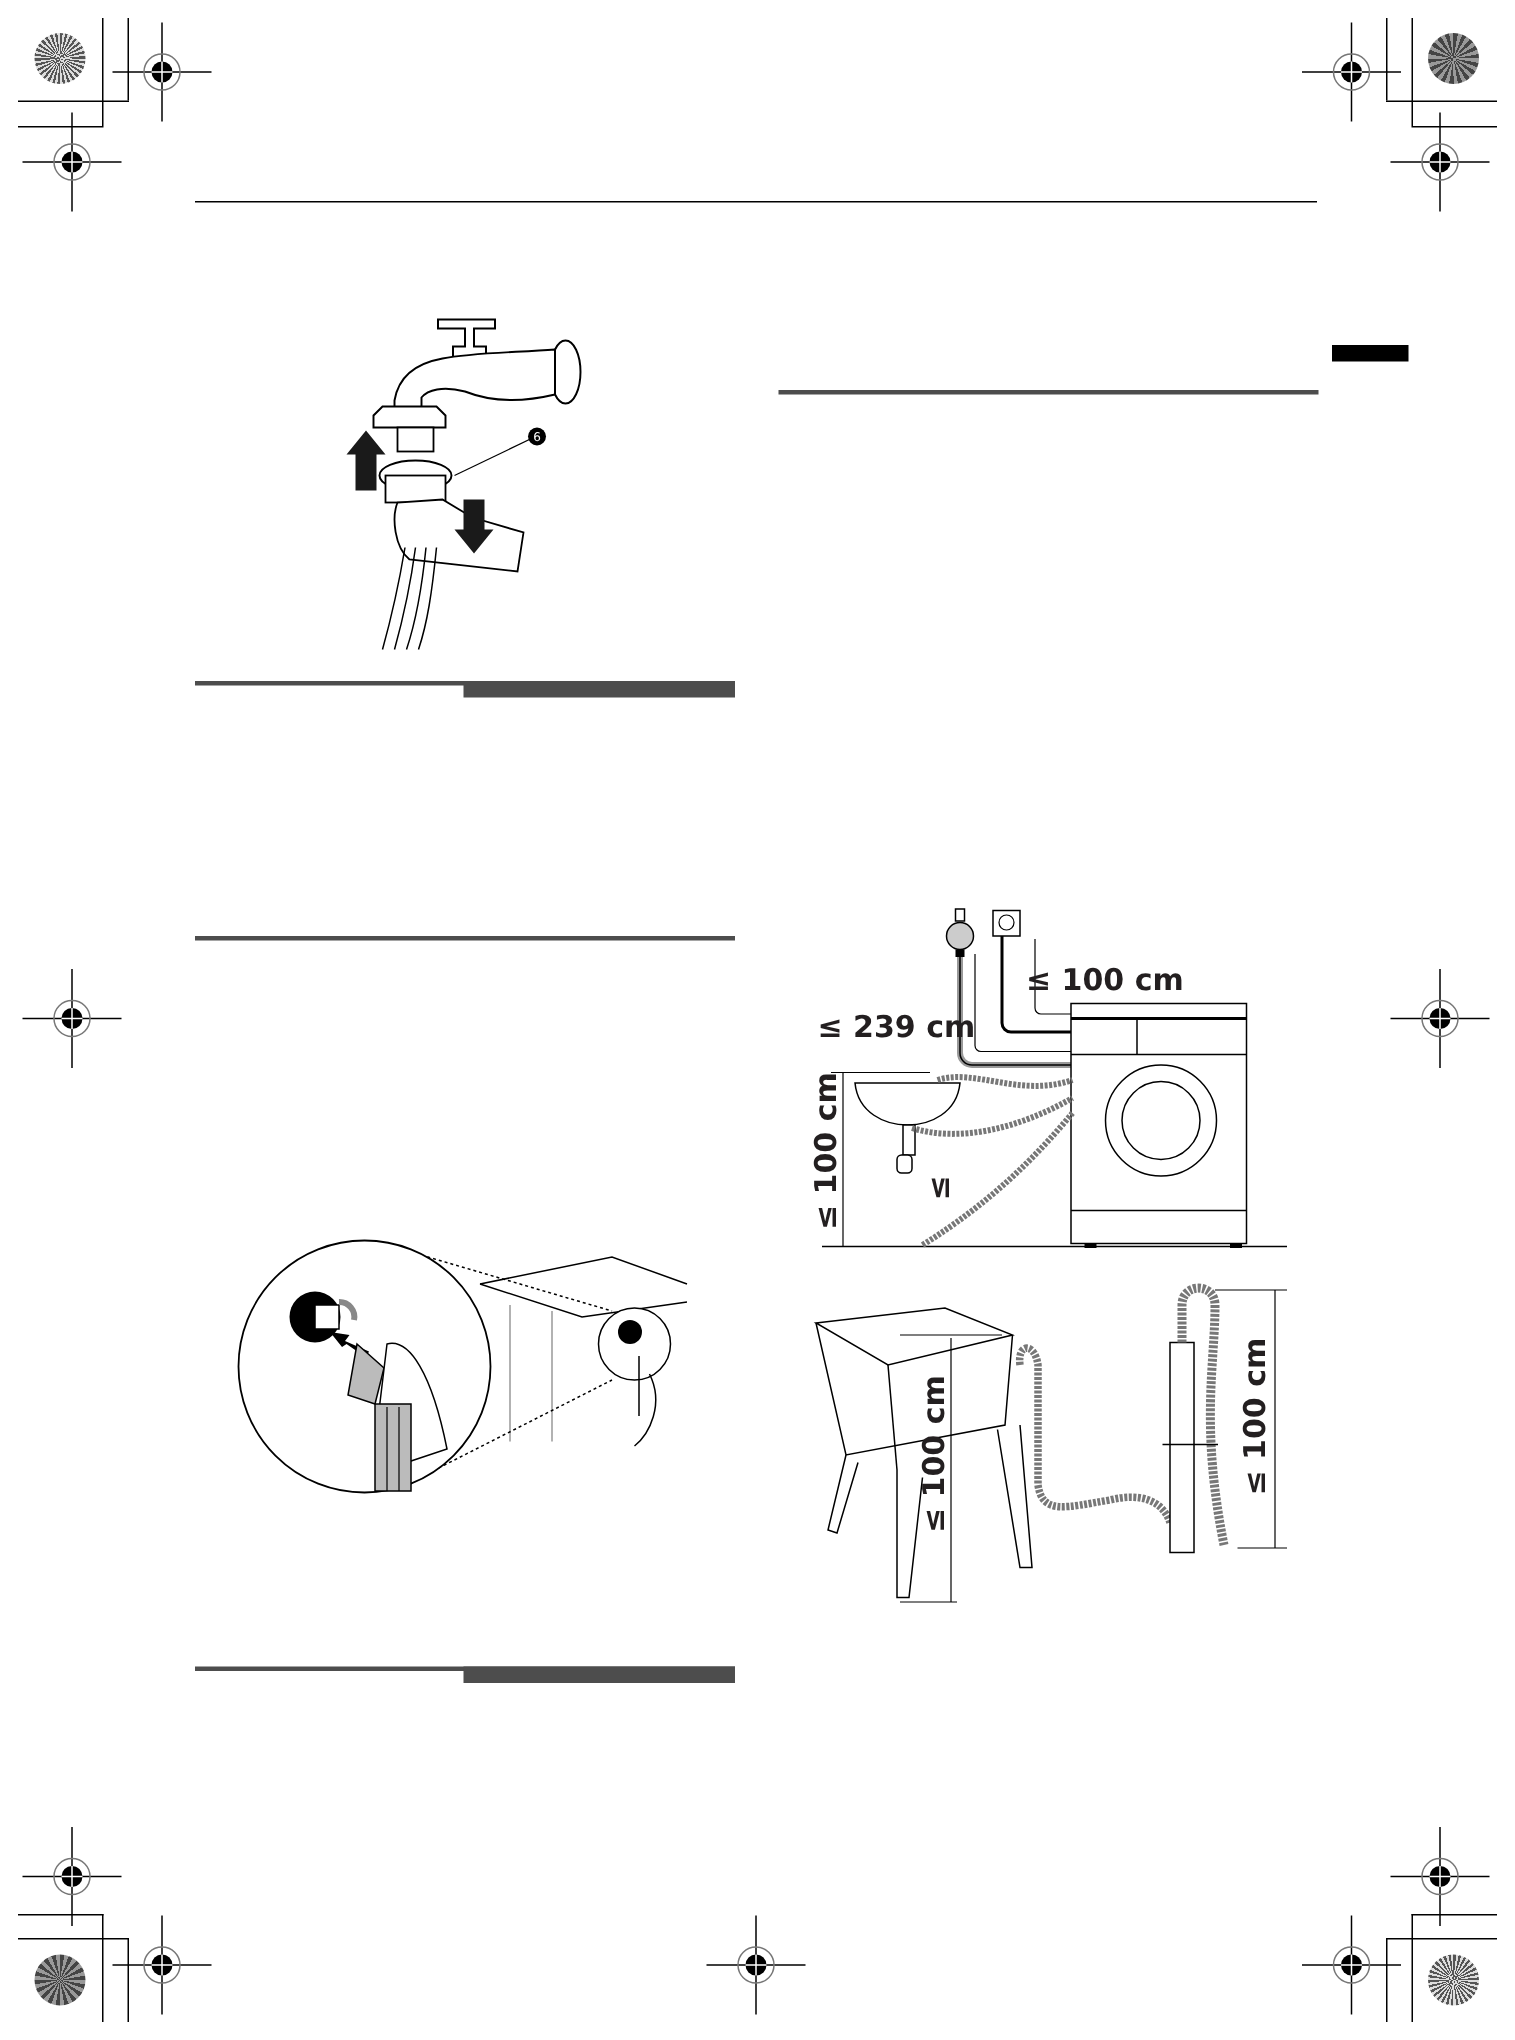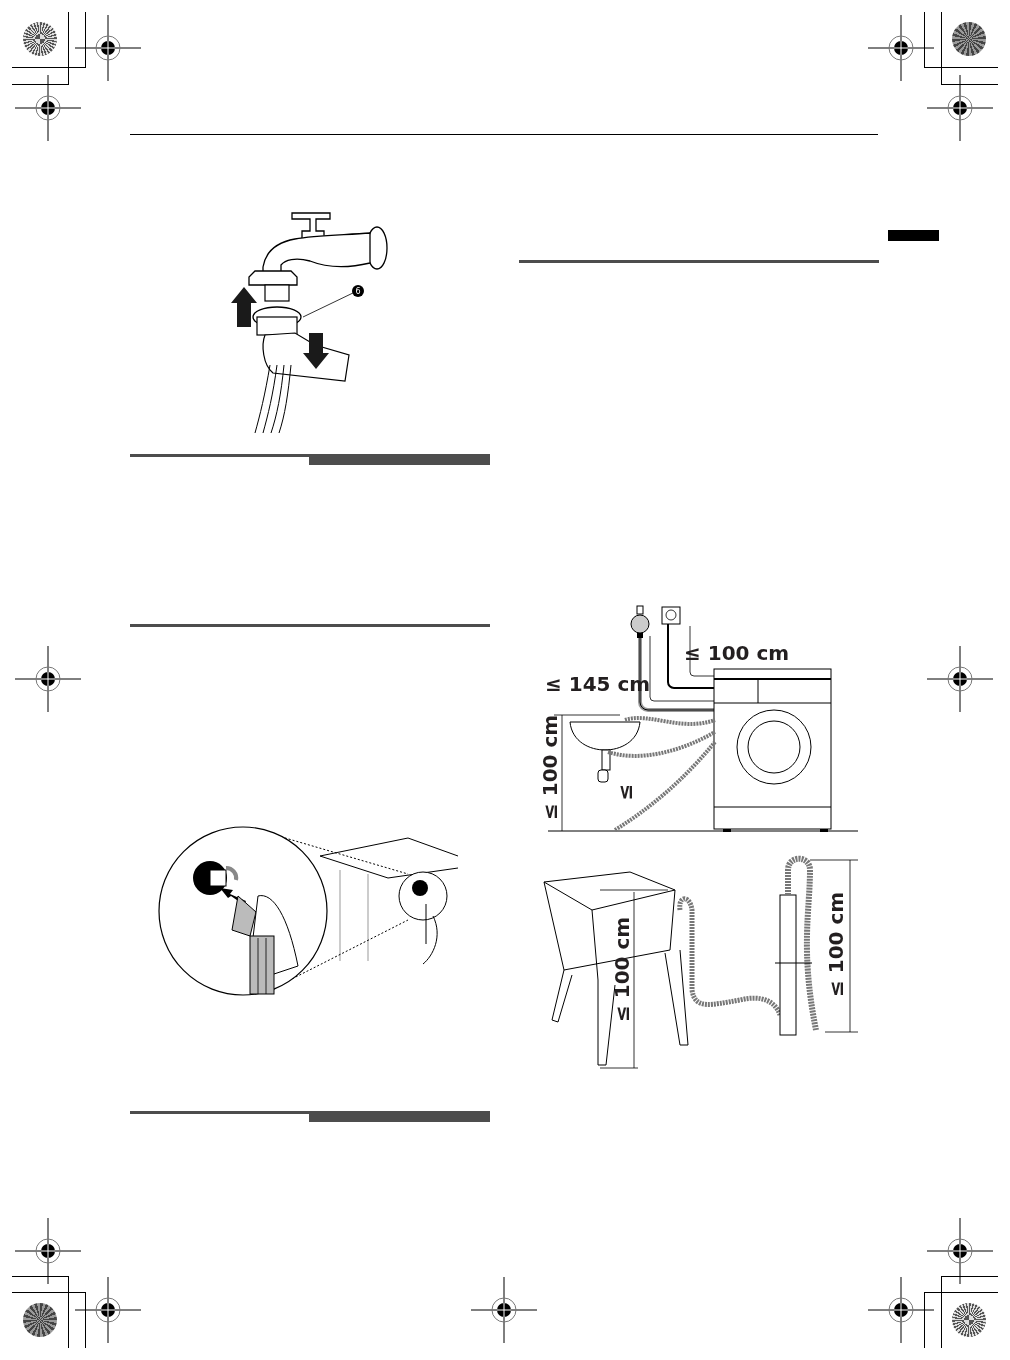--- a/index.html
+++ b/index.html
@@ -178,21 +178,21 @@
 
     <path d="M85 118 C110 110 140 130 175 118" fill="none" stroke="#777" stroke-width="4" stroke-dasharray="2,1"></path>
     <path d="M68 150 C100 160 140 150 175 130" fill="none" stroke="#777" stroke-width="4" stroke-dasharray="2,1"></path>
     <path d="M75 228 C120 200 150 170 175 140" fill="none" stroke="#777" stroke-width="4" stroke-dasharray="2,1"></path>
 
     <line x1="22" y1="113" x2="22" y2="229" stroke="#000" stroke-width="0.8"></line>
     <line x1="14" y1="113" x2="80" y2="113" stroke="#000" stroke-width="0.8"></line>
   </svg>
 </div>
 <div class="dim" style="left:684px;top:641px;">≤ 100 cm</div>
-<div class="dim" style="left:545px;top:672px;">≤ 145 cm</div>
+<div class="dim" style="left:545px;top:672px;">≤ 239 cm</div>
 <div class="dim" style="left:500px;top:758px;transform:rotate(-90deg);transform-origin:center;width:100px;text-align:center;">≤ 100 cm</div>
 <div class="dim" style="left:617px;top:780px;transform:rotate(-90deg);">≤</div>
 
 <div class="abs" style="left:540px;top:850px;width:320px;height:222px;">
   <svg width="320" height="222" viewBox="0 0 320 222">
 
     <path d="M4 32 L90 22 L135 40 L52 60 Z" fill="#fff" stroke="#000" stroke-width="1"></path>
     <path d="M4 32 L24 120 L130 100 L135 40" fill="none" stroke="#000" stroke-width="1"></path>
     <path d="M52 60 L58 130" fill="none" stroke="#000" stroke-width="1"></path>
     <path d="M24 120 L12 170 L18 172 L32 125" fill="none" stroke="#000" stroke-width="1"></path>

